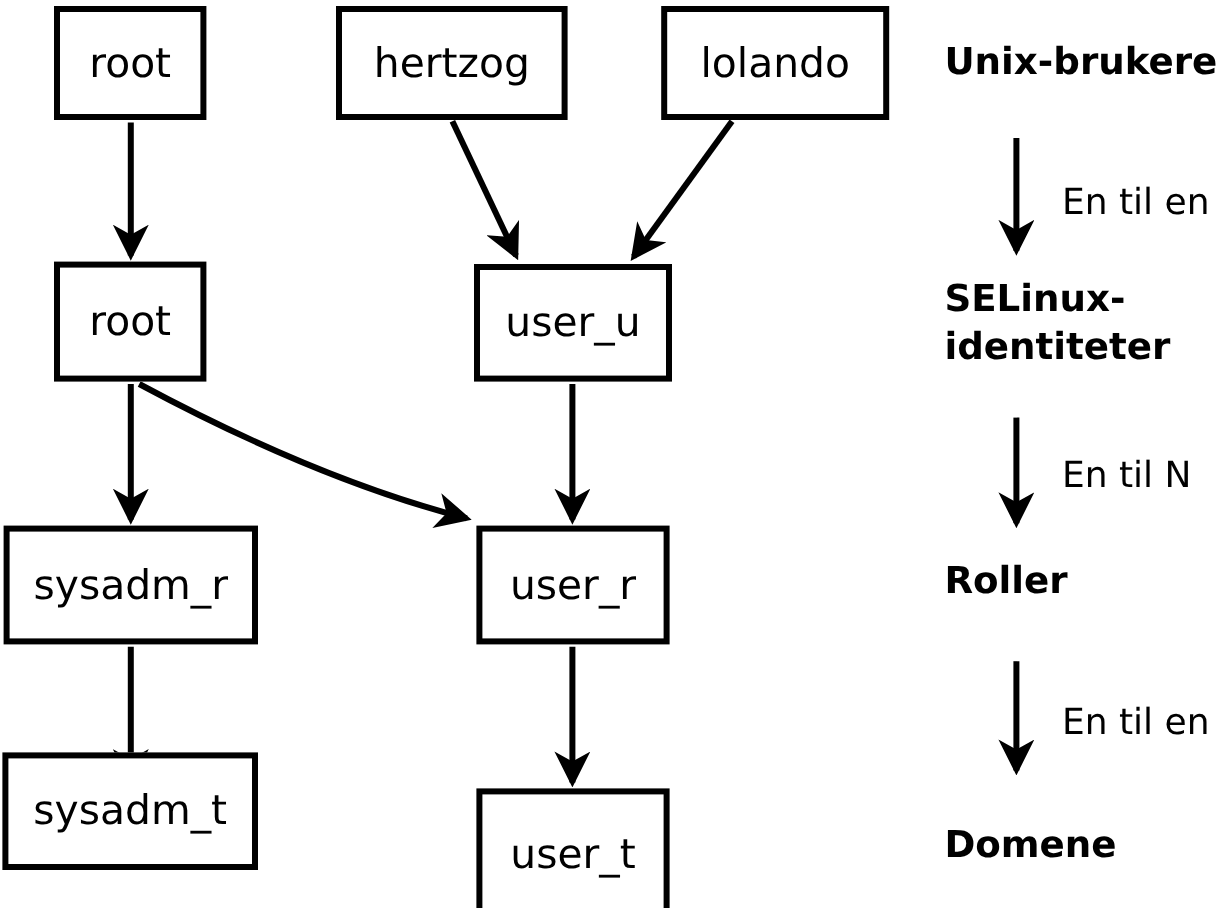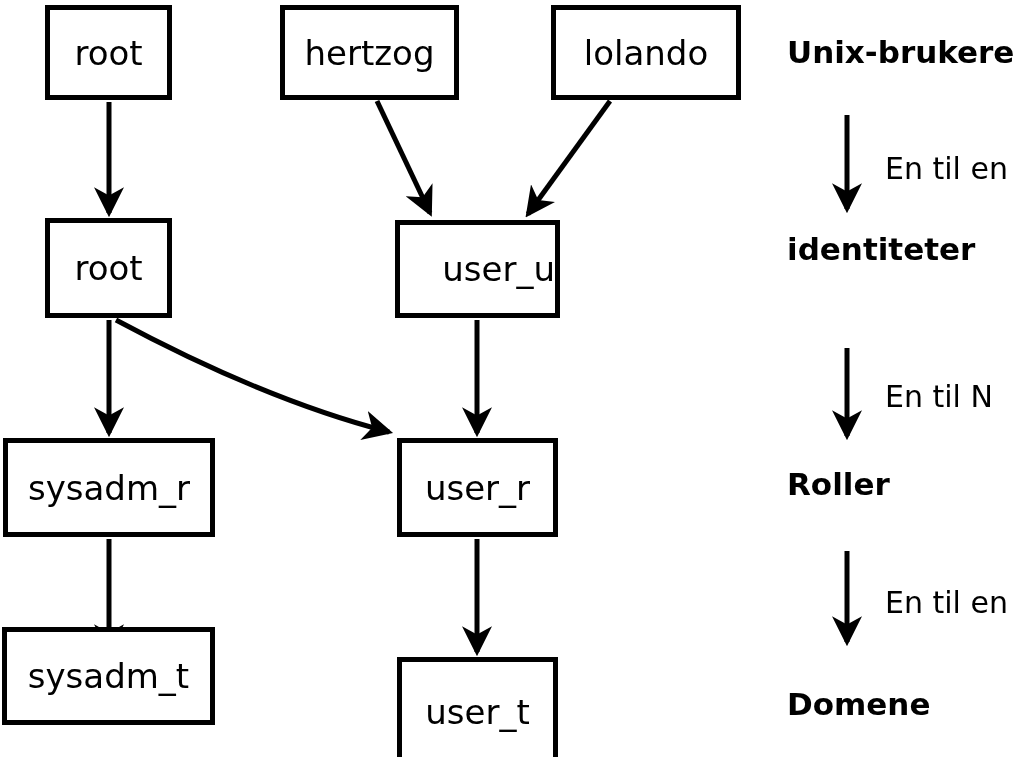--- a/index.html
+++ b/index.html
@@ -29,24 +29,24 @@
     border: 5px solid #000000;
     display: flex;
     align-items: center;
     justify-content: center;
     font-size: 34px;
     color: #000000;
     white-space: nowrap;
   }
   
   .b-unix-root   { left: 45px;  top: 5px;   width: 127px; height: 95px; }
-  .b-hertzog     { left: 280px; top: 5px;   width: 179px; height: 95px; }
+  .b-hertzog     { left: 280px; top: 5px;   width: 193px; height: 95px; }
   .b-lolando     { left: 518px; top: 5px;   width: 190px; height: 95px; margin-left: 33px; }
   .b-sel-root    { left: 45px;  top: 218px; width: 127px; height: 100px; }
-  .b-user-u      { left: 395px; top: 220px; width: 165px; height: 98px; justify-content: flex-end; }
+  .b-user-u      { left: 395px; top: 220px; width: 165px; height: 98px; }
   .b-sysadm-r    { left: 3px;   top: 438px; width: 212px; height: 99px; }
   .b-user-r      { left: 397px; top: 438px; width: 161px; height: 99px; }
   .b-sysadm-t    { left: 2px;   top: 627px; width: 213px; height: 98px; }
   .b-user-t      { left: 397px; top: 657px; width: 161px; height: 109px; }
 
   .legend-label {
     position: absolute;
     color: #000000;
     line-height: 1.28;
     white-space: nowrap;
@@ -118,20 +118,21 @@
   </div>
   <div class="node b-user-t">
     <span>user_t</span>
   </div>
 
   <div class="legend-label legend-bold l-unix">Unix-brukere</div>
 
   <div class="legend-label legend-reg l-entilen1">En til en</div>
 
   <div class="legend-label legend-bold l-selinux">
+    <div>SELinux-</div>
     <div>identiteter</div>
   </div>
 
   <div class="legend-label legend-reg l-entiln">En til N</div>
 
   <div class="legend-label legend-bold l-roller">Roller</div>
 
   <div class="legend-label legend-reg l-entilen2">En til en</div>
 
   <div class="legend-label legend-bold l-domene">Domene</div>

